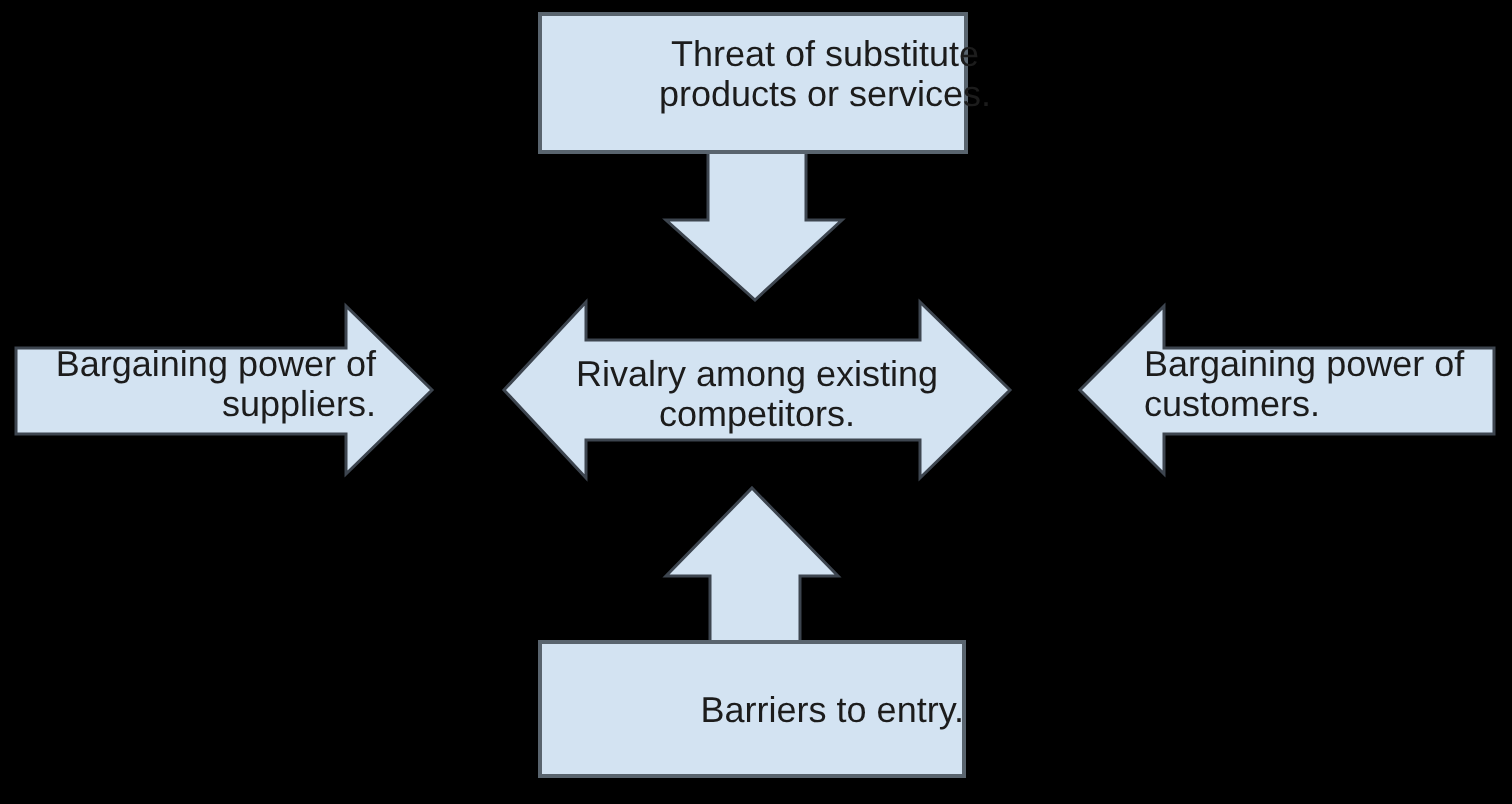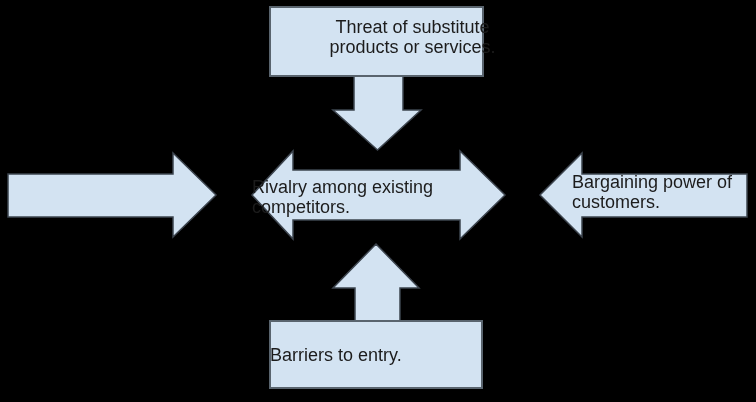--- a/index.html
+++ b/index.html
@@ -16,24 +16,24 @@
   .arrow-shape { stroke: var(--arrow-border, #3d454f); stroke-width: 1.5; }
   .box-shape   { stroke: var(--box-border, #59646e);  stroke-width: 2; }
   .label {
     position: absolute;
     font-size: 18px;
     line-height: 20px;
     color: var(--text, #1c1c1c);
     letter-spacing: 0px;
   }
   .label-substitutes { left: 270px; top: 17px;  width: 213px; text-align: center; margin-left: 36px; }
-  .label-rivalry     { left: 252px; top: 177px; width: 253px; }
+  .label-rivalry     { left: 252px; top: 177px; width: 253px; text-align: center; }
   .label-suppliers   { left: 8px;   top: 172px; width: 180px; text-align: right; }
   .label-customers   { left: 572px; top: 172px; width: 185px; text-align: left; }
-  .label-entry       { left: 270px; top: 345px; width: 212px; text-align: left; }
+  .label-entry       { left: 270px; top: 345px; width: 212px; text-align: right; }
 </style>
 </head>
 <body>
 
 <div class="canvas">
 
   <svg class="shapes" width="756" height="402" viewBox="0 0 756 402">
 
     <polygon class="shape arrow-shape" points="354,76 403,76 403,110 421,110 377.5,150 333,110 354,110"></polygon>
 
@@ -45,20 +45,21 @@
 
     <polygon class="shape arrow-shape" points="252,195 293,151 293,170 460,170 460,151 505,195 460,239 460,220 293,220 293,239"></polygon>
 
     <rect class="shape box-shape" x="270" y="7" width="213" height="69"></rect>
 
     <rect class="shape box-shape" x="270" y="321" width="212" height="67"></rect>
   </svg>
 
   <div class="label label-substitutes">Threat of substitute products or services.</div>
 
+  <div class="label label-suppliers">Bargaining power of suppliers.</div>
 
   <div class="label label-rivalry">Rivalry among existing competitors.</div>
 
   <div class="label label-customers">Bargaining power of customers.</div>
 
   <div class="label label-entry">Barriers to entry.</div>
 
 </div>
 
 </body></html>

